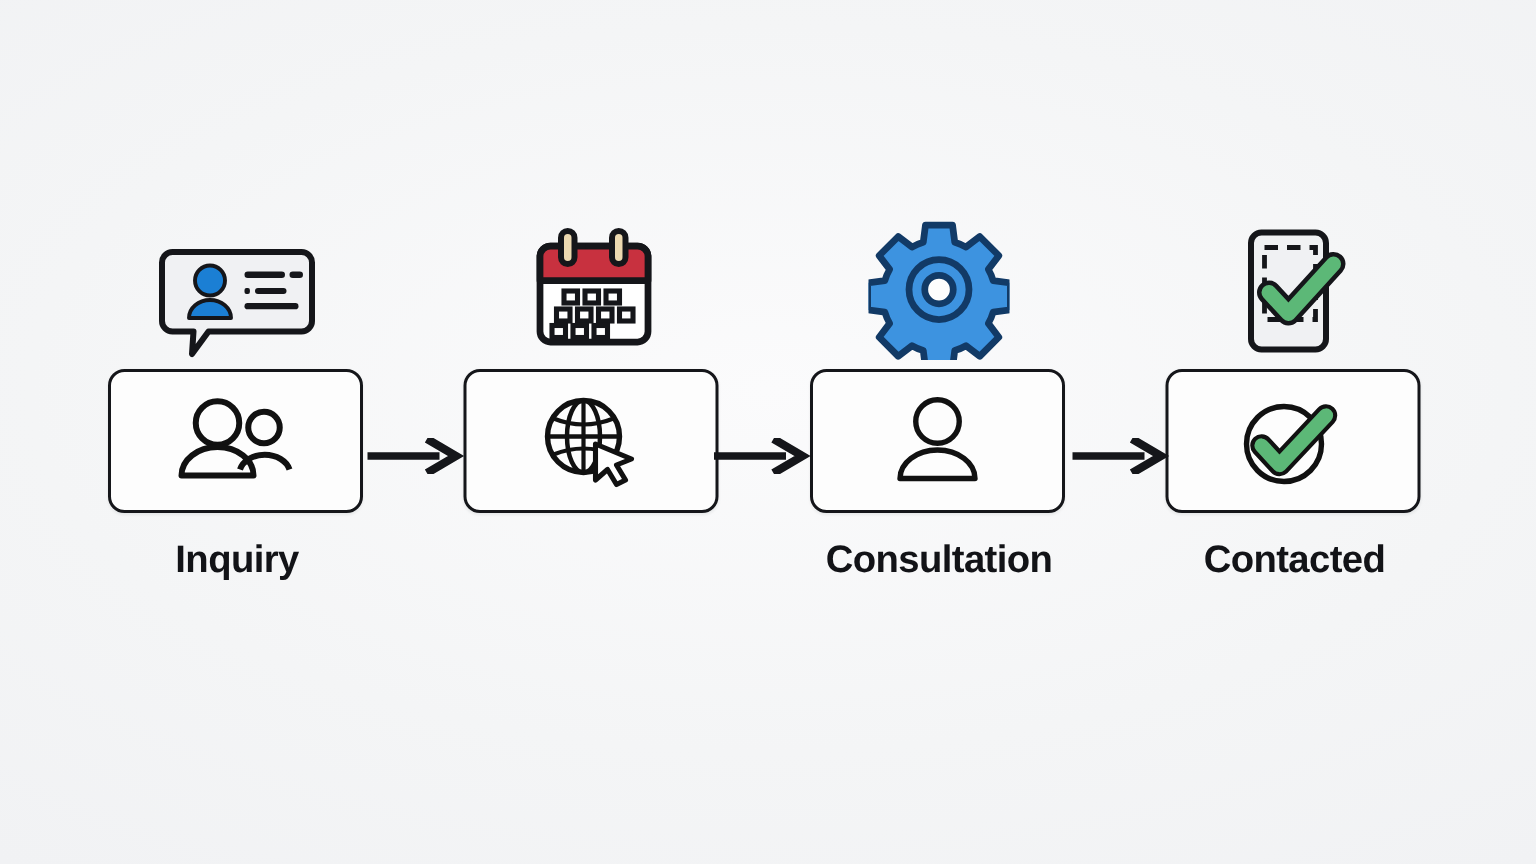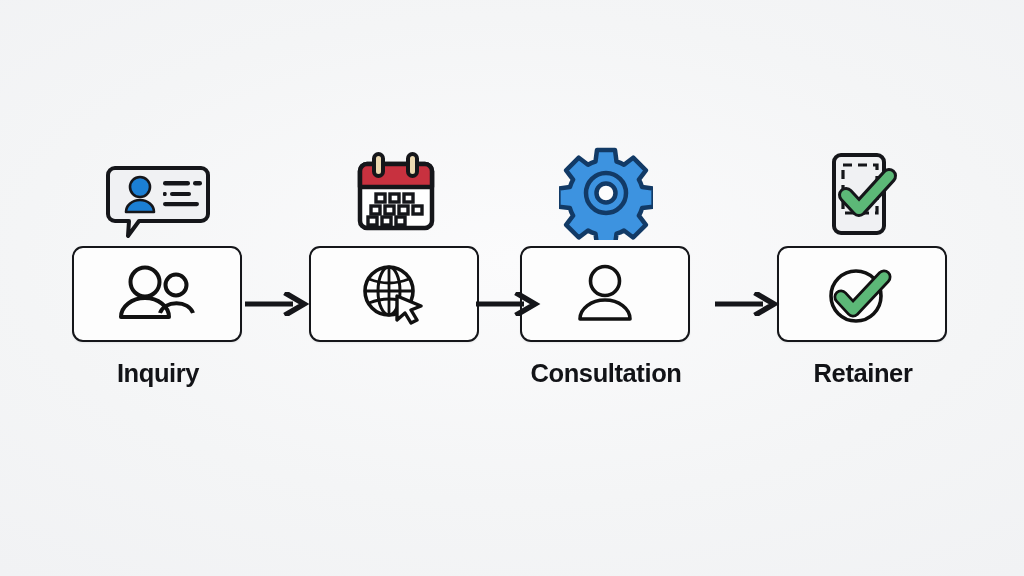--- a/index.html
+++ b/index.html
@@ -76,21 +76,21 @@
 
   
   .arrow {
     position: absolute;
     top: 292px;
   }
 
   
   .node-0 { left: 72px;  top: 150px; }
   .node-1 { left: 309px; top: 150px; }
-  .node-2 { left: 520px; top: 150px; }
+  .node-2 { left: 540px; top: 150px; }
   .node-3 { left: 777px; top: 150px; }
 
   .arrow-0 { left: 243px; }
   .arrow-1 { left: 474px; }
   .arrow-2 { left: 713px; }
 </style>
 </head>
 <body>
 
 <div id="stage">
@@ -195,21 +195,21 @@
       </div>
 
       <div class="card">
         <svg class="card-icon" width="78" height="68" viewBox="0 0 78 68">
           <circle cx="33" cy="36" r="25" fill="none" stroke="#111" stroke-width="3.6"></circle>
           <path d="M18 37 l12 13 l31 -33" fill="none" stroke="#111" stroke-width="15" stroke-linecap="round" stroke-linejoin="round"></path>
           <path d="M18 37 l12 13 l31 -33" fill="none" stroke="#5cb877" stroke-width="9.5" stroke-linecap="round" stroke-linejoin="round"></path>
         </svg>
       </div>
 
-      <div class="stage-label">Retainer</div>
+      <div class="stage-label">Contacted</div>
     </div>
 
     <svg class="arrow arrow-0" width="68" height="24" viewBox="0 0 68 24">
       <line x1="2" y1="12" x2="50" y2="12" stroke="#15161a" stroke-width="5"></line>
       <path d="M44 2 l17 10 l-17 10" fill="none" stroke="#15161a" stroke-width="5.5" stroke-linecap="square" stroke-linejoin="miter"></path>
     </svg>
 
     <svg class="arrow arrow-1" width="68" height="24" viewBox="0 0 68 24">
       <line x1="2" y1="12" x2="50" y2="12" stroke="#15161a" stroke-width="5"></line>
       <path d="M44 2 l17 10 l-17 10" fill="none" stroke="#15161a" stroke-width="5.5" stroke-linecap="square" stroke-linejoin="miter"></path>

